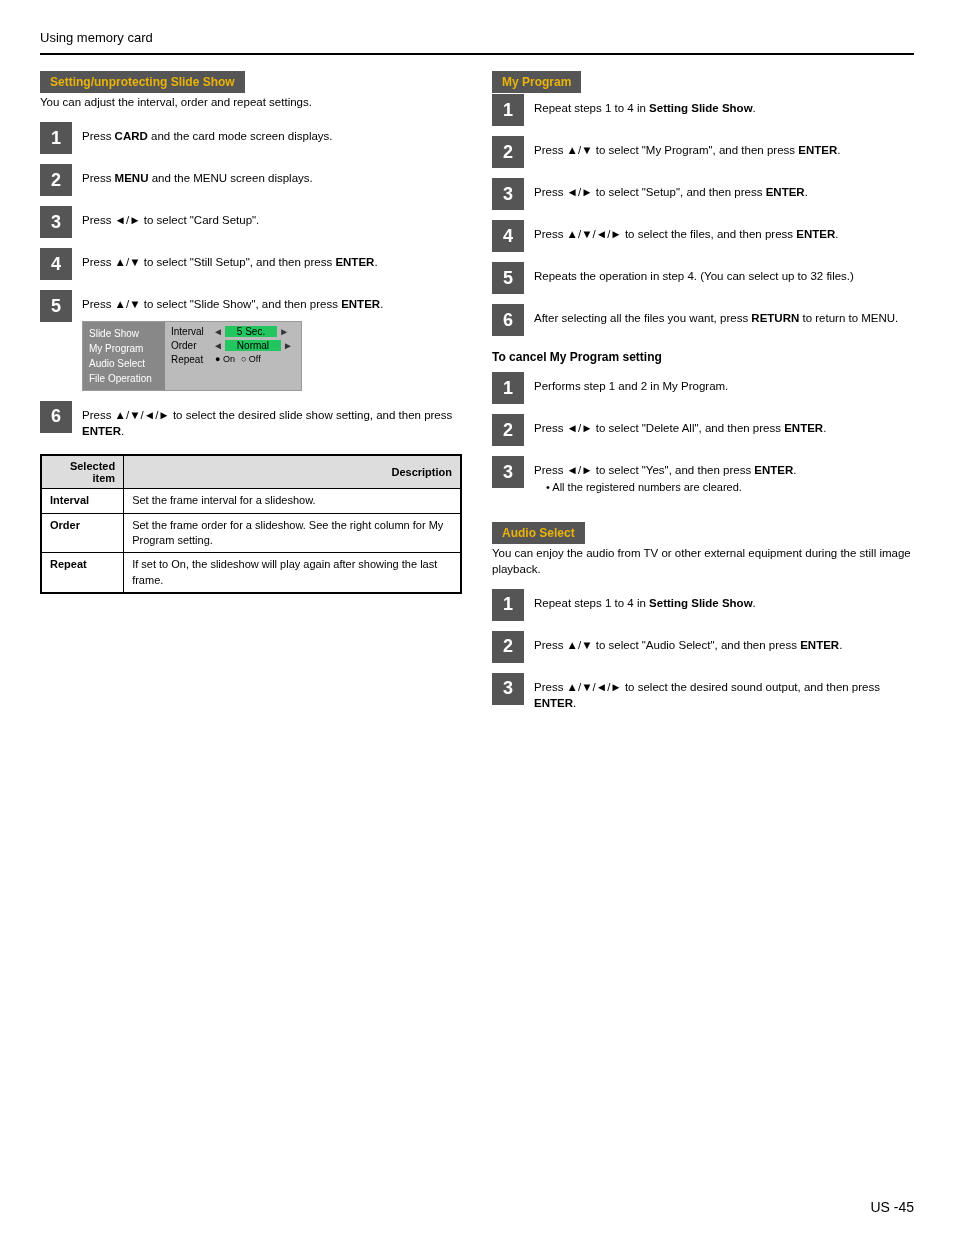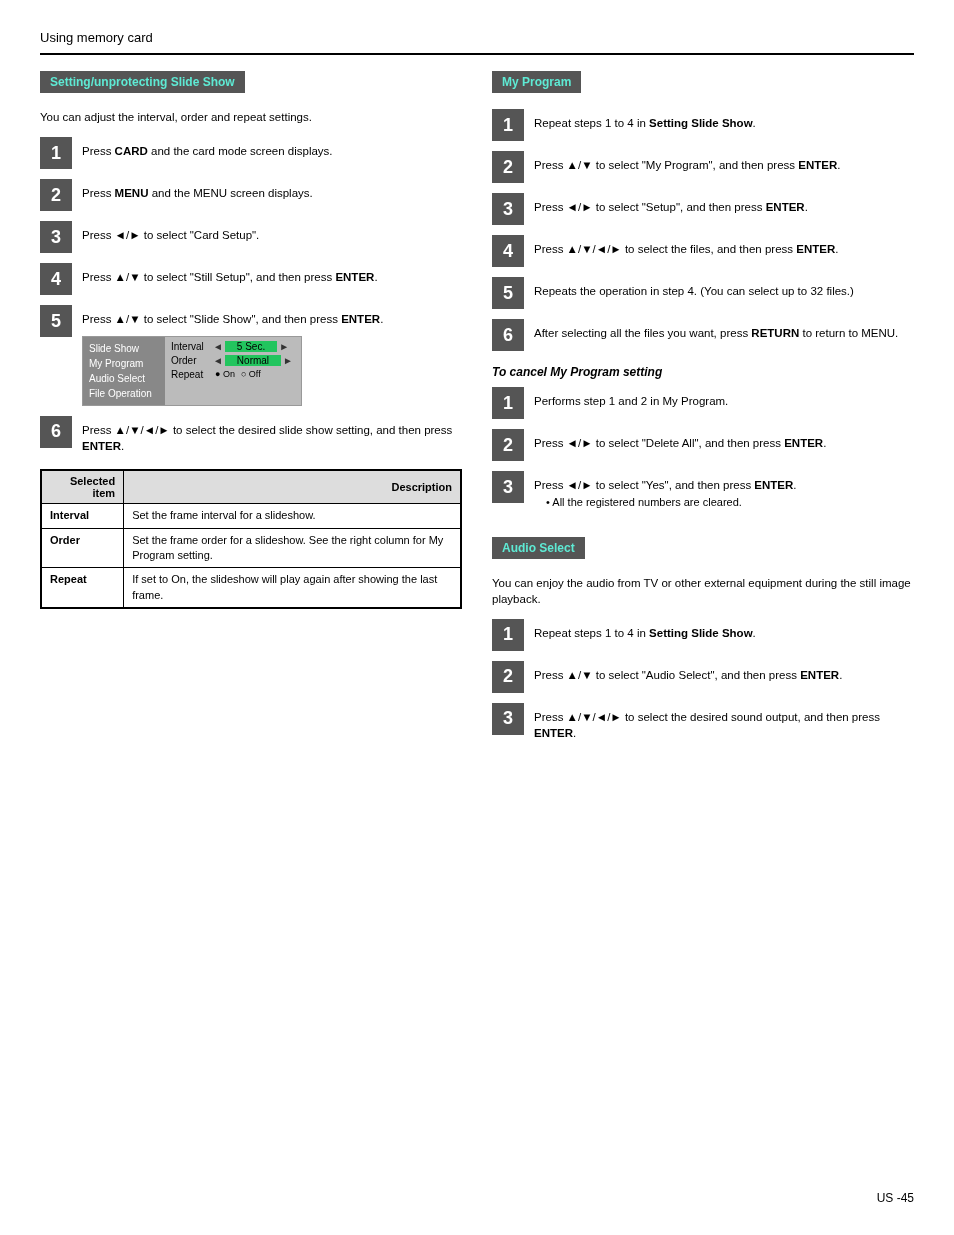--- a/index.html
+++ b/index.html
@@ -27,25 +27,25 @@
       gap: 30px;
     }
     .col-left {
       flex: 1;
     }
     .col-right {
       flex: 1;
     }
     .section-header {
       background: #555;
-      color: #5eead4;
+      color: #eab308;
       font-weight: bold;
       font-size: 12px;
       padding: 4px 10px;
-      margin-bottom: 16px;
+      margin-bottom: 1px;
       display: inline-block;
     }
     .section-intro {
       font-size: 11.5px;
       margin-bottom: 12px;
       line-height: 1.4;
     }
     .step-row {
       display: flex;
       align-items: flex-start;
@@ -144,31 +144,30 @@
       line-height: 1.4;
     }
     .table-section td.col-name {
       font-weight: bold;
       white-space: nowrap;
     }
     .subsection-header {
       font-weight: bold;
       font-size: 12px;
       margin: 14px 0 8px 0;
-      font-style: italic;
     }
     .bullet-note {
       font-size: 11px;
       margin-left: 12px;
     }
     .footer-page {
       position: absolute;
-      bottom: 30px;
+      bottom: 20px;
       right: 40px;
-      font-size: 12px;
+      font-size: 14px;
     }
   </style>
 </head>
 <body>
 
 <div class="page-title">Using memory card</div>
 <hr class="top-rule">
 
 <div class="two-col">
 

